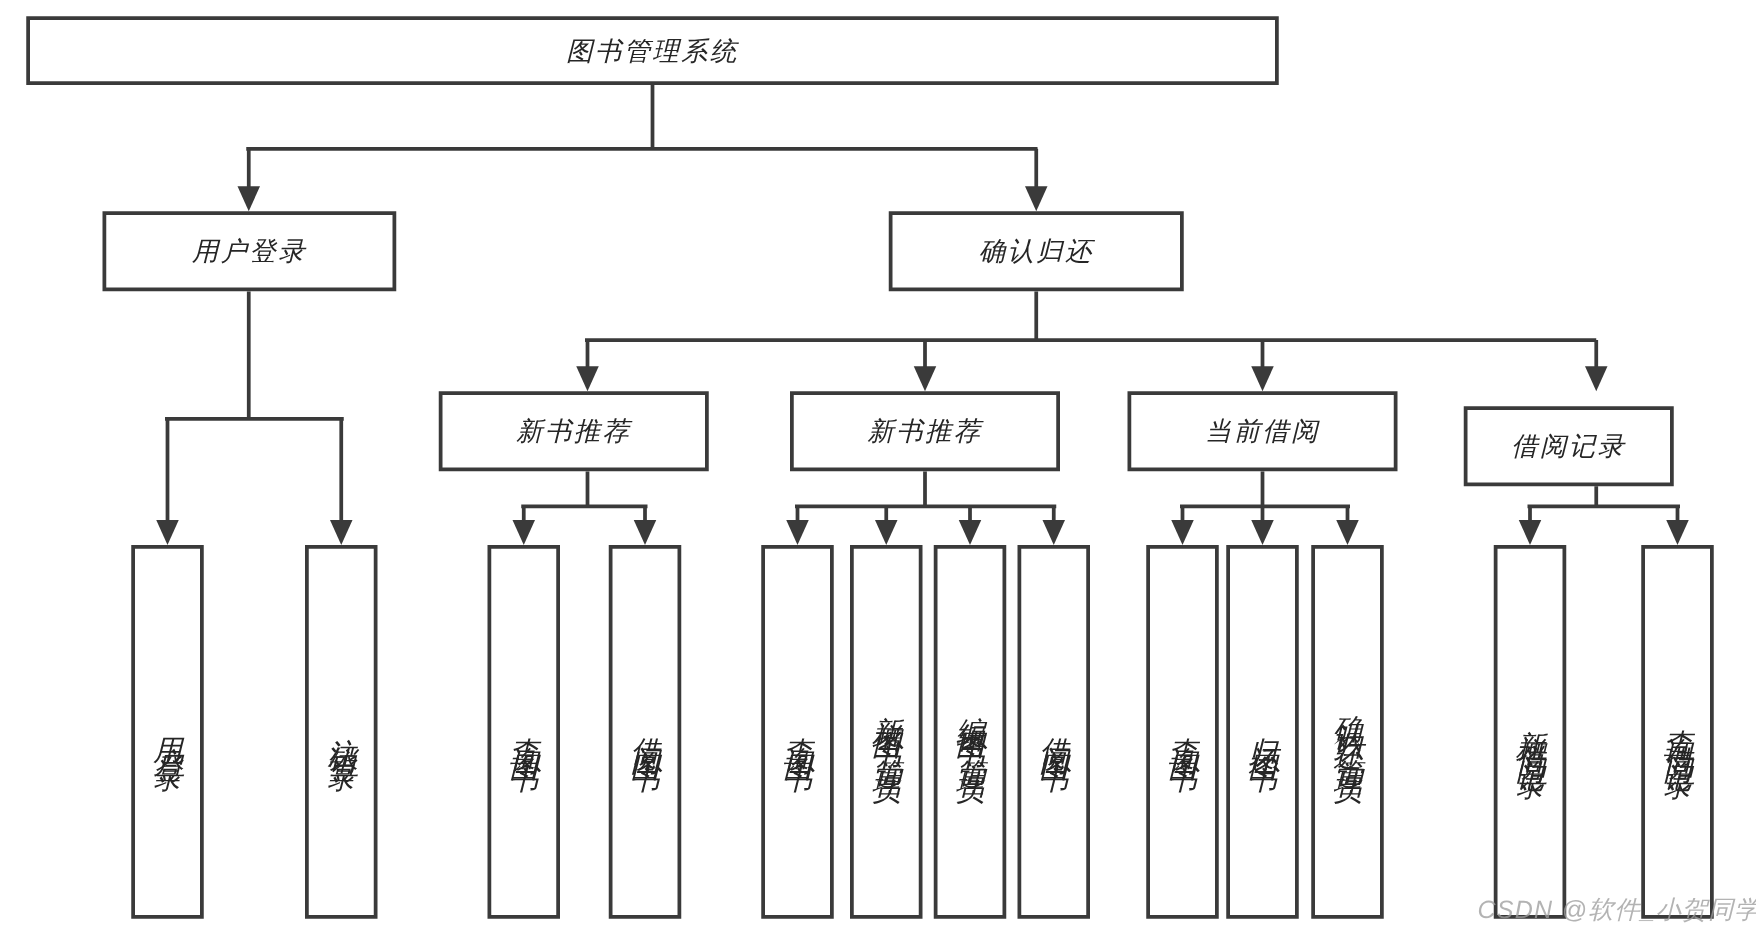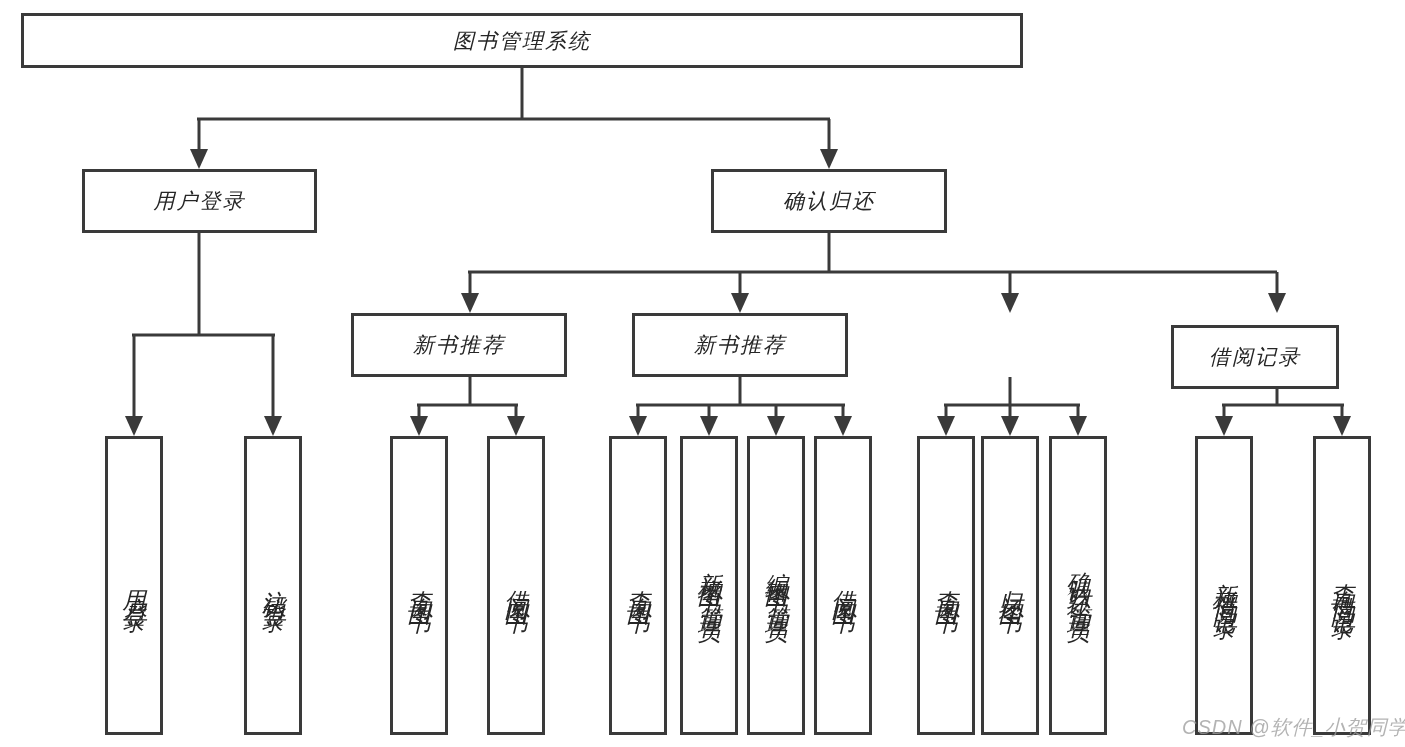--- a/index.html
+++ b/index.html
@@ -128,20 +128,23 @@
   <div class="node h-node" style="left:711px;top:169px;width:236px;height:64px">
     <span>确认归还</span>
   </div>
 
   <div class="node h-node" style="left:351px;top:313px;width:216px;height:64px">
     <span>新书推荐</span>
   </div>
   <div class="node h-node" style="left:632px;top:313px;width:216px;height:64px">
     <span>新书推荐</span>
   </div>
+  <div class="node h-node" style="left:902px;top:313px;width:216px;height:64px">
+    <span>当前借阅</span>
+  </div>
   <div class="node h-node" style="left:1171px;top:325px;width:168px;height:64px">
     <span>借阅记录</span>
   </div>
 
   <div class="node v-node" style="left:105px;top:436px;width:58px;height:299px">
     <span>用户登录</span>
   </div>
   <div class="node v-node" style="left:244px;top:436px;width:58px;height:299px">
     <span>注销登录</span>
   </div>

